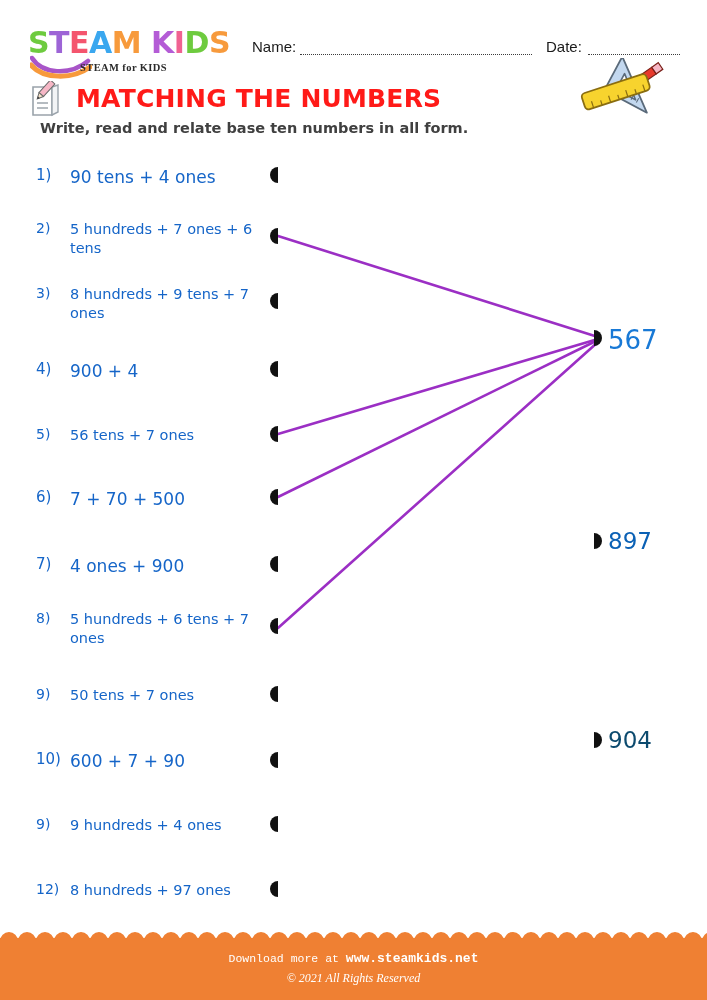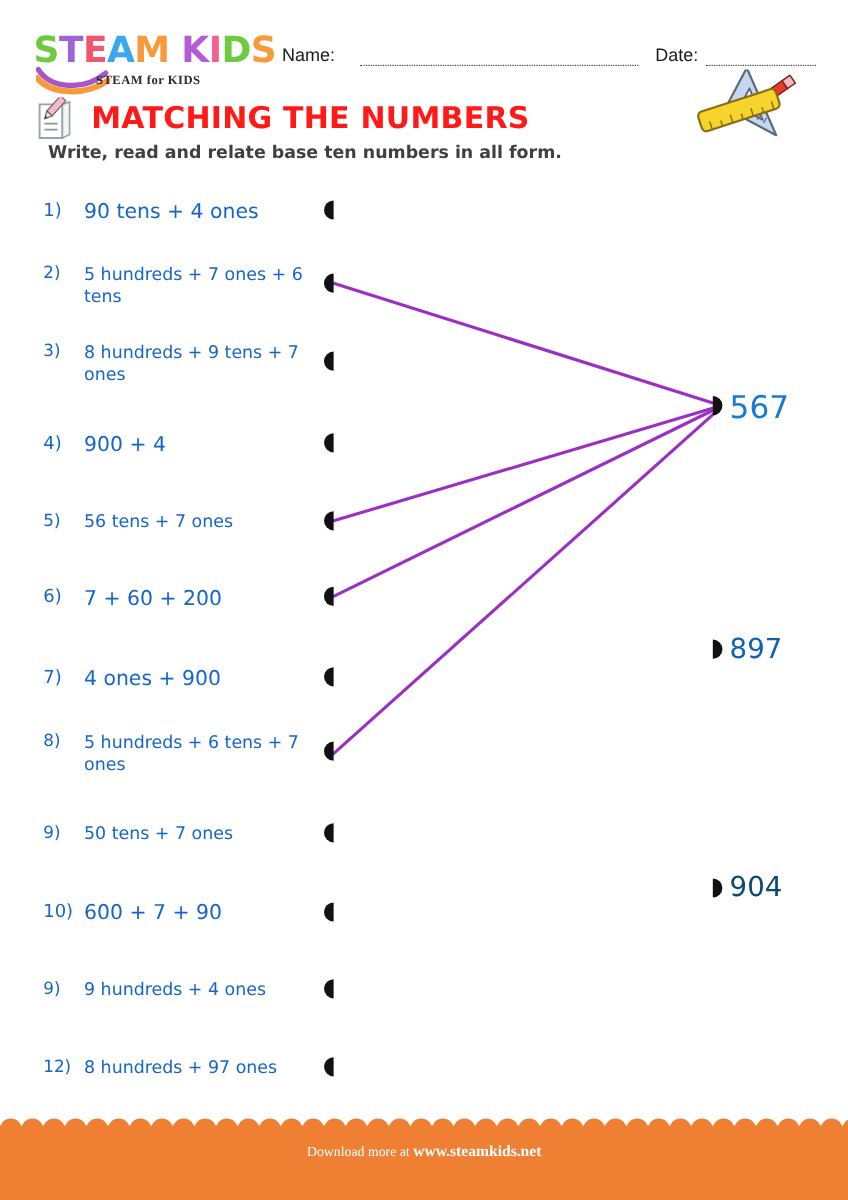--- a/index.html
+++ b/index.html
@@ -182,21 +182,21 @@
     top: -9px;
     width: 707px;
     height: 12px;
   }
   #footer-line1 {
     position: absolute;
     left: 0; top: 13px;
     width: 707px;
     text-align: center;
     color: #ffffff;
-    font-family: Liberation Serif, serif;
+    font-family: Liberation Mono, monospace;
     font-size: 11.5px;
   }
   #footer-line1 b {
     font-size: 13px;
     font-weight: bold;
   }
   #footer-line2 {
     position: absolute;
     left: 0; top: 33px;
     width: 707px;
@@ -216,21 +216,21 @@
 
     <div id="logo-block">
       <svg id="logo-swoosh" viewBox="0 0 62 26">
         <path d="M2,4 C12,20 40,22 58,7" stroke="#a855c8" stroke-width="4.5" fill="none" stroke-linecap="round"></path>
         <path d="M1,11 C13,25 42,26 60,13" stroke="#f79a3c" stroke-width="5" fill="none" stroke-linecap="round"></path>
       </svg>
       <div id="logo-word"><span style="color: rgb(110, 203, 63);">S</span><span style="color: rgb(157, 100, 214);">T</span><span style="color: rgb(244, 85, 110);">E</span><span style="color: rgb(58, 167, 239);">A</span><span style="color: rgb(247, 154, 60);">M</span><span style="color: rgb(255, 255, 255);">&nbsp;</span><span style="color: rgb(180, 92, 214);">K</span><span style="color: rgb(240, 98, 146);">I</span><span style="color: rgb(110, 203, 63);">D</span><span style="color: rgb(247, 154, 60);">S</span></div>
       <div id="logo-tag">STEAM for KIDS</div>
     </div>
 
-    <div class="field-label" style="left:235px; top:38px;">Name:</div>
+    <div class="field-label" style="left:252px; top:38px;">Name:</div>
     <div class="dotted-rule" style="left:300px; top:54px; width:232px;"></div>
 
     <div class="field-label" style="left:546px; top:38px;">Date:</div>
     <div class="dotted-rule" style="left:588px; top:54px; width:92px;"></div>
 
     <div id="title-row">
       <svg id="note-icon" viewBox="0 0 34 38">
         <path d="M5,6 L24,6 L24,34 L5,34 Z" fill="#ffffff" stroke="#9aa3ab" stroke-width="1.6"></path>
         <path d="M24,6 L30,4 L30,31 L24,34 Z" fill="#f2f4f6" stroke="#9aa3ab" stroke-width="1.4"></path>
         <line x1="9" y1="22" x2="20" y2="22" stroke="#8d969e" stroke-width="1.3"></line>
@@ -308,21 +308,21 @@
         <div class="q-text">900 + 4</div>
       </div>
       <div class="dot-left" style="left: 270px; top: 361px;"></div>
       <div class="q-item size-md" style="top: 426px;">
         <div class="q-num">5)</div>
         <div class="q-text">56 tens + 7 ones</div>
       </div>
       <div class="dot-left" style="left: 270px; top: 426px;"></div>
       <div class="q-item size-lg" style="top: 488px;">
         <div class="q-num">6)</div>
-        <div class="q-text">7 + 60 + 200</div>
+        <div class="q-text">7 + 70 + 500</div>
       </div>
       <div class="dot-left" style="left: 270px; top: 489px;"></div>
       <div class="q-item size-lg" style="top: 555px;">
         <div class="q-num">7)</div>
         <div class="q-text">4 ones + 900</div>
       </div>
       <div class="dot-left" style="left: 270px; top: 556px;"></div>
       <div class="q-item size-md" style="top: 610px;">
         <div class="q-num">8)</div>
         <div class="q-text">5 hundreds + 6 tens + 7 ones</div>
@@ -364,15 +364,16 @@
       </div>
     </div>
 
   <div id="footer">
     <svg id="footer-scallop" viewBox="0 0 707 12" preserveAspectRatio="none">
         <path d="M0,12 A9,9 0 0 1 18,12 A9,9 0 0 1 36,12 A9,9 0 0 1 54,12 A9,9 0 0 1 72,12 A9,9 0 0 1 90,12 A9,9 0 0 1 108,12 A9,9 0 0 1 126,12 A9,9 0 0 1 144,12 A9,9 0 0 1 162,12 A9,9 0 0 1 180,12 A9,9 0 0 1 198,12 A9,9 0 0 1 216,12 A9,9 0 0 1 234,12 A9,9 0 0 1 252,12 A9,9 0 0 1 270,12 A9,9 0 0 1 288,12 A9,9 0 0 1 306,12 A9,9 0 0 1 324,12 A9,9 0 0 1 342,12 A9,9 0 0 1 360,12 A9,9 0 0 1 378,12 A9,9 0 0 1 396,12 A9,9 0 0 1 414,12 A9,9 0 0 1 432,12 A9,9 0 0 1 450,12 A9,9 0 0 1 468,12 A9,9 0 0 1 486,12 A9,9 0 0 1 504,12 A9,9 0 0 1 522,12 A9,9 0 0 1 540,12 A9,9 0 0 1 558,12 A9,9 0 0 1 576,12 A9,9 0 0 1 594,12 A9,9 0 0 1 612,12 A9,9 0 0 1 630,12 A9,9 0 0 1 648,12 A9,9 0 0 1 666,12 A9,9 0 0 1 684,12 A9,9 0 0 1 702,12 A9,9 0 0 1 720,12 A9,9 0 0 1 738,12 L707,12 Z" fill="#ef8033"></path>
       </svg>
     <div id="footer-line1">
       <span>Download more at </span><b>www.steamkids.net</b>
     </div>
+    <div id="footer-line2">© 2021 All Rights Reserved</div>
   </div>
 
 </div>
 
 </body></html>

